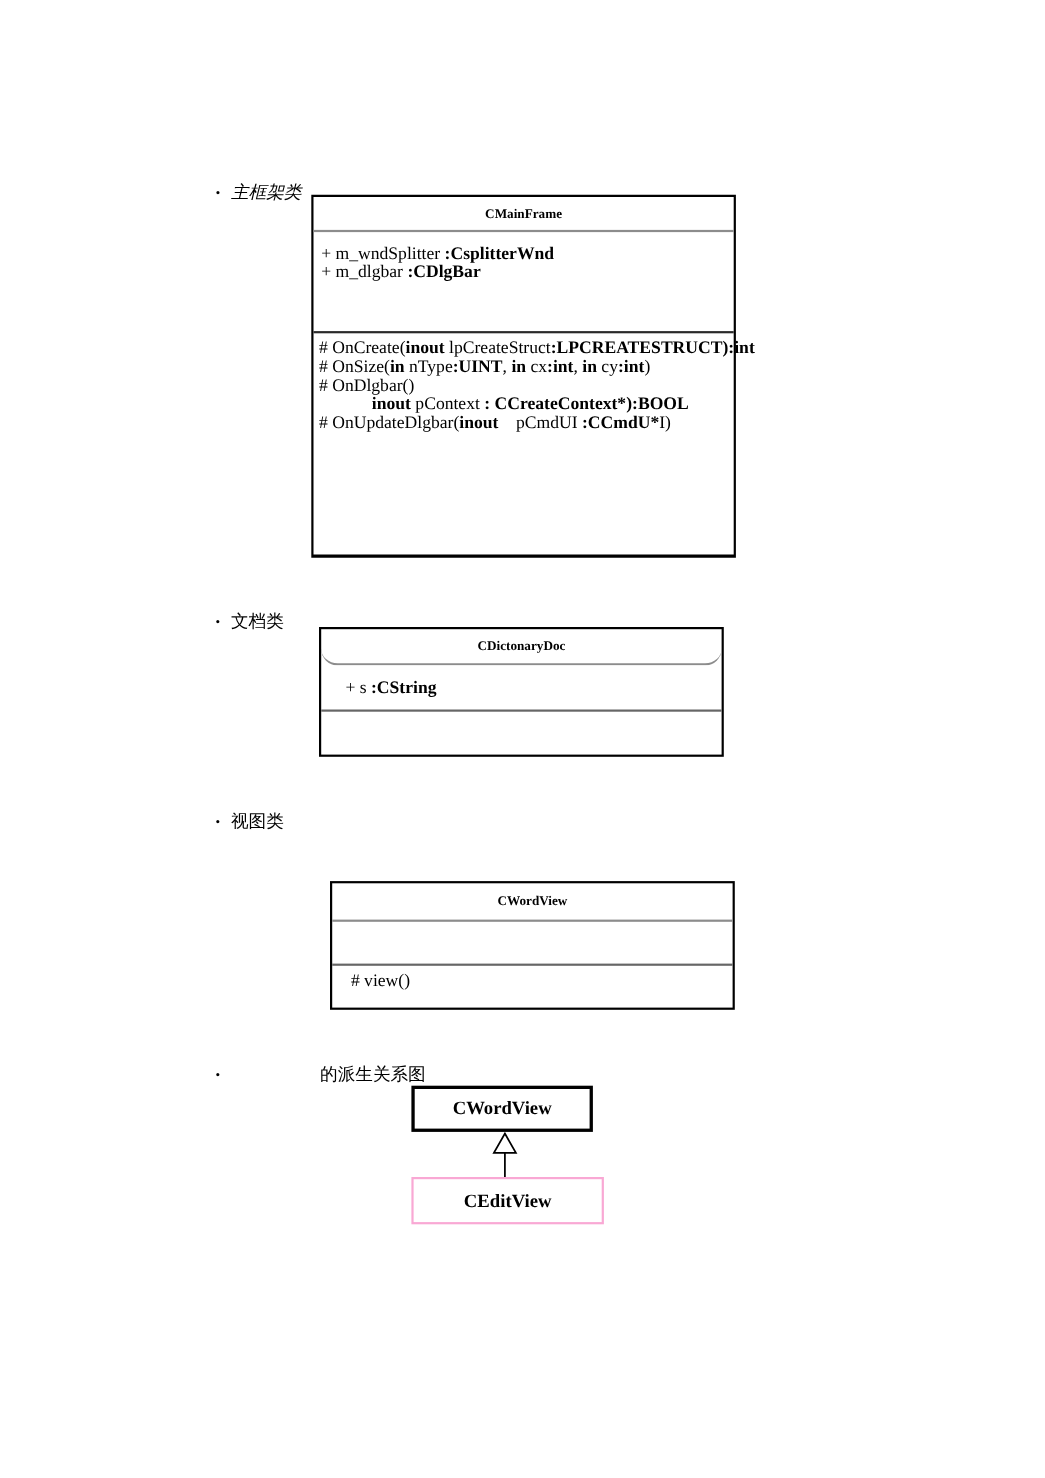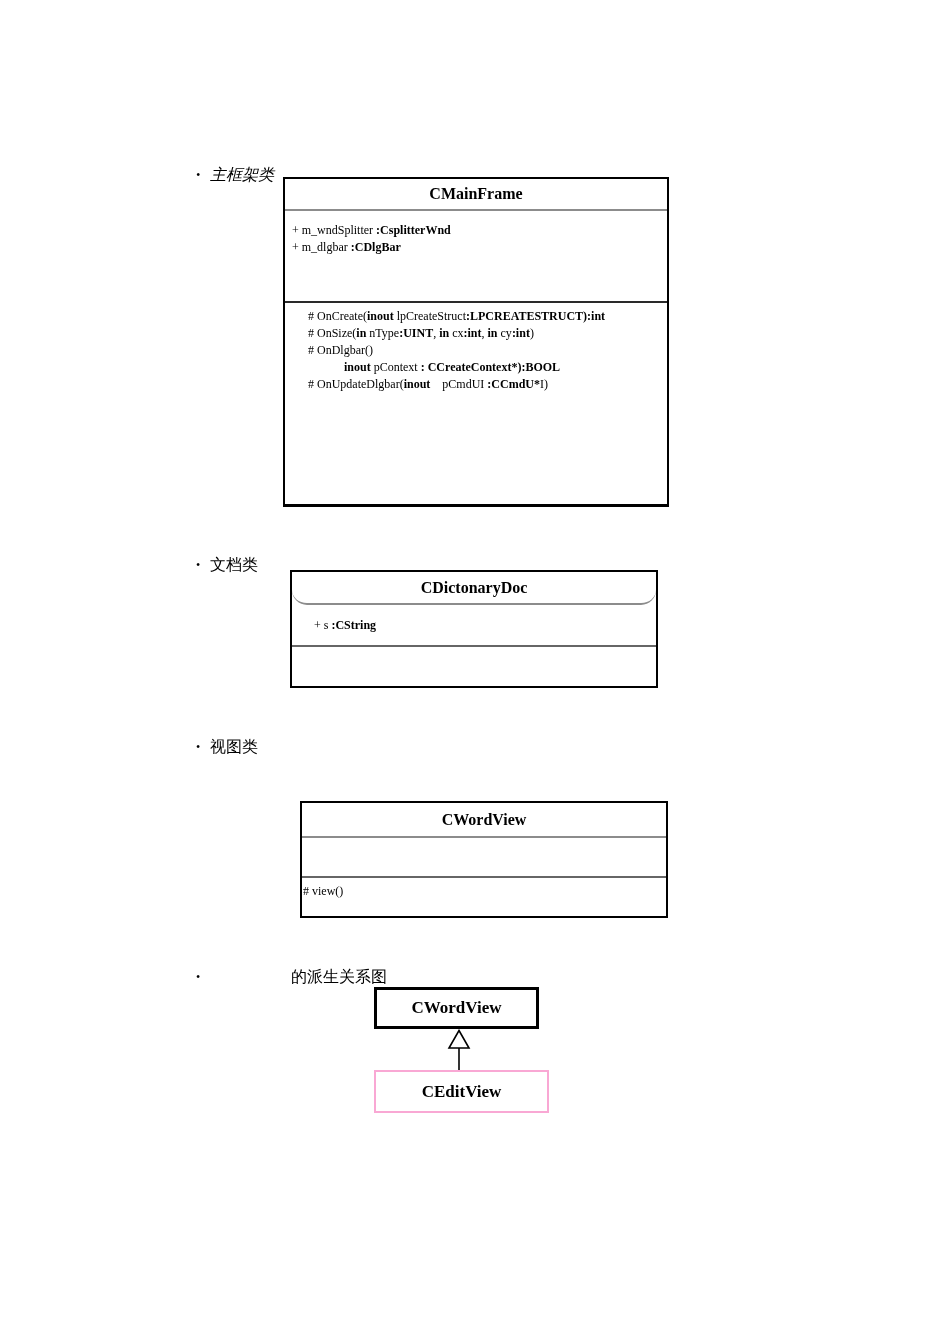--- a/index.html
+++ b/index.html
@@ -11,42 +11,42 @@
     font-family: "Liberation Serif", "DejaVu Serif", serif;
   }
   .bullet-item { position: absolute; font-size: 16px; line-height: 20px; white-space: pre; }
   .bullet-marker { display: inline-block; width: 14px; font-size: 12px; vertical-align: 1px; }
   .bullet-label { }
   .bullet-label.far { margin-left: 81px; }
 
   .uml-box { position: absolute; background: #ffffff; border: 2px solid #000000; }
   .uml-title {
     display: flex; align-items: center; justify-content: center;
-    font-weight: bold; font-size: 16px;
+    font-weight: bold; font-size: 12px;
   }
   .sep-light { border-bottom: 2px solid #8c8c8c; }
   .sep-dark  { border-bottom: 2px solid #2a2a2a; }
   .sep-mid   { border-bottom: 2px solid #666666; }
-  .uml-text { font-size: 12px; line-height: 17px; white-space: pre; }
+  .uml-text { font-size: 16px; line-height: 17px; white-space: pre; }
   .b { font-weight: bold; }
 
   #cmainframe { left: 283px; top: 177px; width: 386px; height: 330px; border-width: 2px 2px 3px 2px; }
   #cmainframe .uml-title { height: 32px; }
   #cmainframe .attrs { height: 92px; padding: 11px 4px 0 7px; }
-  #cmainframe .methods { padding: 5px 2px 0 23px; }
+  #cmainframe .methods { padding: 5px 2px 0 5px; }
 
   #cdictionarydoc { left: 290px; top: 570px; width: 368px; height: 118px; }
   #cdictionarydoc .uml-title { height: 33px; border-radius: 15px; }
   #cdictionarydoc .attrs { height: 42px; padding: 12px 4px 0 22px; }
   #cdictionarydoc .empty { height: 37px; }
 
   #cwordview { left: 300px; top: 801px; width: 368px; height: 117px; }
   #cwordview .uml-title { height: 35px; }
   #cwordview .empty { height: 40px; }
-  #cwordview .methods { padding: 5px 4px 0 1px; }
+  #cwordview .methods { padding: 5px 4px 0 17px; }
 
   .derive-box {
     position: absolute; background: #ffffff;
     display: flex; align-items: center; justify-content: center;
     font-weight: bold; font-size: 17px;
   }
   #derive-parent { left: 374px; top: 987px; width: 165px; height: 42px; border: 3px solid #000000; }
   #derive-child  { left: 374px; top: 1070px; width: 175px; height: 43px; border: 2px solid #f9a8d4; }
   #derive-arrow  { position: absolute; left: 444px; top: 1029px; }
 </style>

